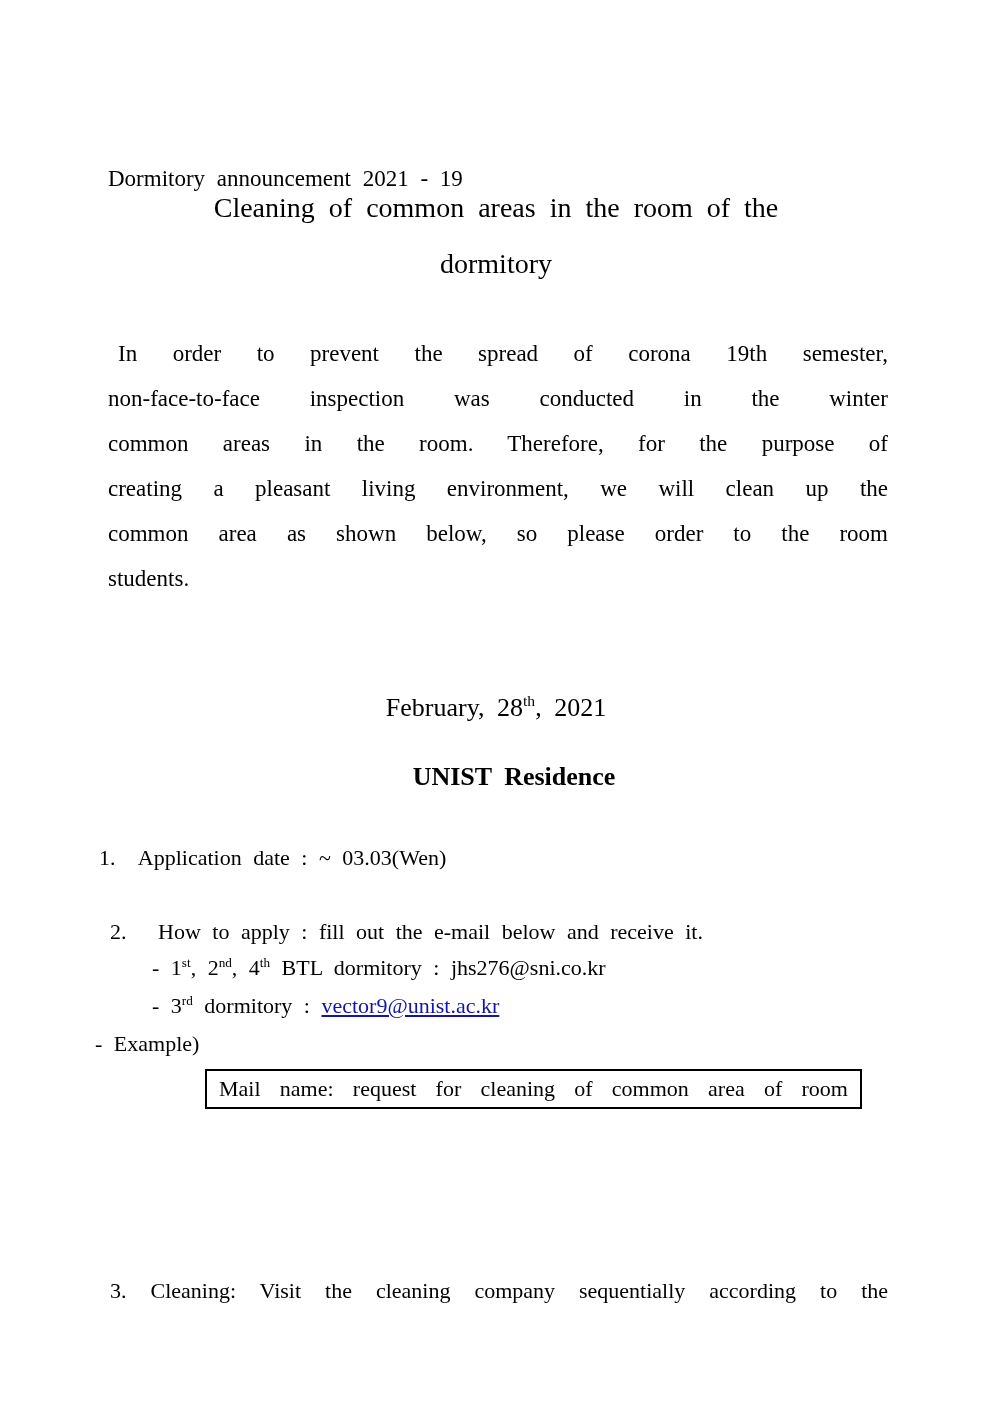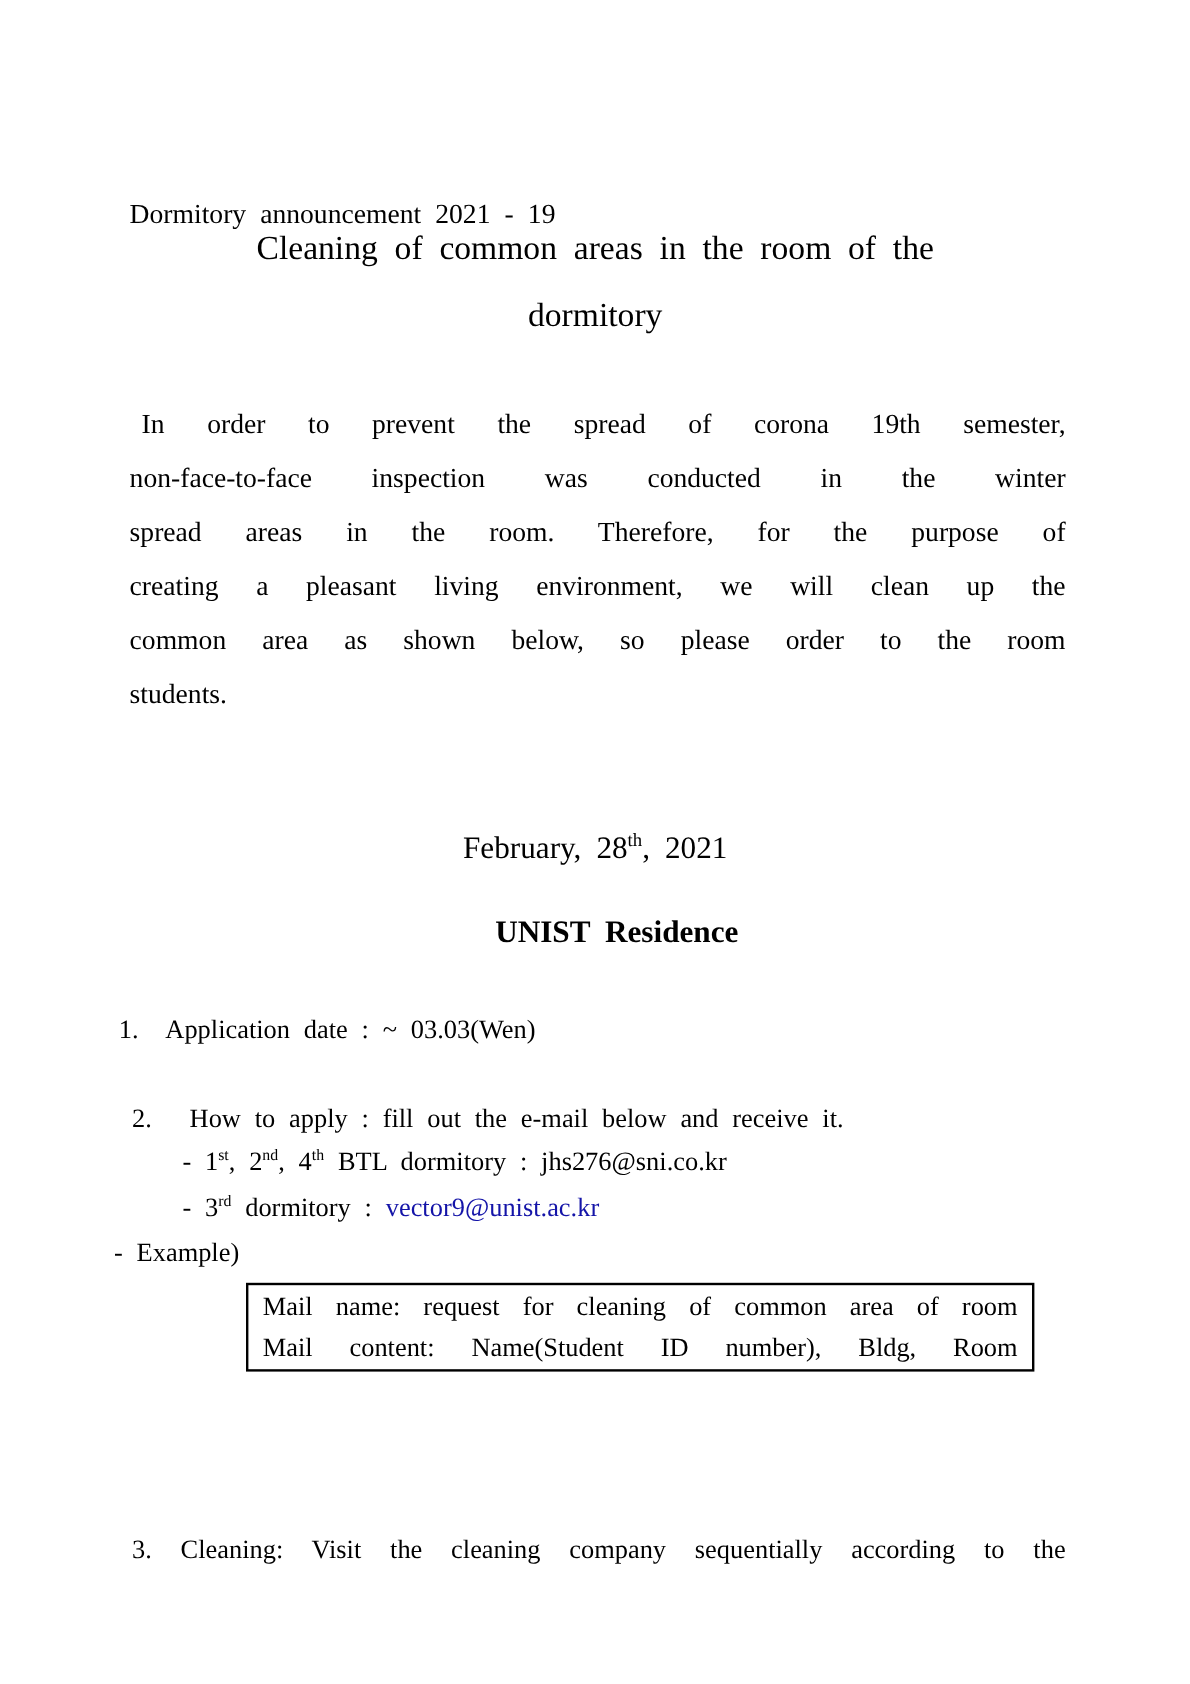--- a/index.html
+++ b/index.html
@@ -71,37 +71,38 @@
     font-size: 22px; line-height: 34px;
   }
 
   .item3 {
     top: 1250px; left: 110px; width: 778px;
     font-size: 22px;
     margin-top: 28px;
   }
 
   .email-link {
+    text-decoration: underline;
     cursor: pointer;
   }
 </style>
 </head>
 <body style="background: rgb(255, 255, 255); color: rgb(0, 0, 0);">
 
 <div class="abs doc-header">Dormitory  announcement  2021 - 19</div>
 
 <div class="abs title">
   <div>Cleaning of common areas in the room of the</div>
   <div>dormitory</div>
 </div>
 
 <div class="abs para">
   <div class="jl pline-first">In order to prevent the spread of corona 19th semester,</div>
   <div class="jl">non-face-to-face inspection was conducted in the winter</div>
-  <div class="jl">spread areas in the room. Therefore, for the purpose of</div>
+  <div class="jl">common areas in the room. Therefore, for the purpose of</div>
   <div class="jl">creating a pleasant living environment, we will clean up the</div>
   <div class="jl">common area as shown below, so please order to the room</div>
   <div class="jl pline-last">students.</div>
 </div>
 
 <div class="abs date-line">
   <span>February, 28</span><span class="sup">th</span><span>, 2021</span>
 </div>
 
 <div class="abs org-line">UNIST  Residence</div>
@@ -121,19 +122,18 @@
 </div>
 
 <div class="abs sub-item sub2">
   <span>- 3</span><span class="sup">rd</span><span> dormitory : </span><a class="email-link" style="color: rgb(20, 20, 168);">vector9@unist.ac.kr</a>
 </div>
 
 <div class="abs example-line">- Example)</div>
 
 <div class="abs mail-box" style="border-color: rgb(0, 0, 0);">
   <div class="jl">Mail name: request for cleaning of common area of room</div>
-  <div class="jl">Mail content: Name(Student ID number), Bldg, Room</div>
 </div>
 
 <div class="abs item3 jl">
   <span>3.</span>
   <span>Cleaning: Visit the cleaning company sequentially according to the</span>
 </div>
 
 </body></html>

